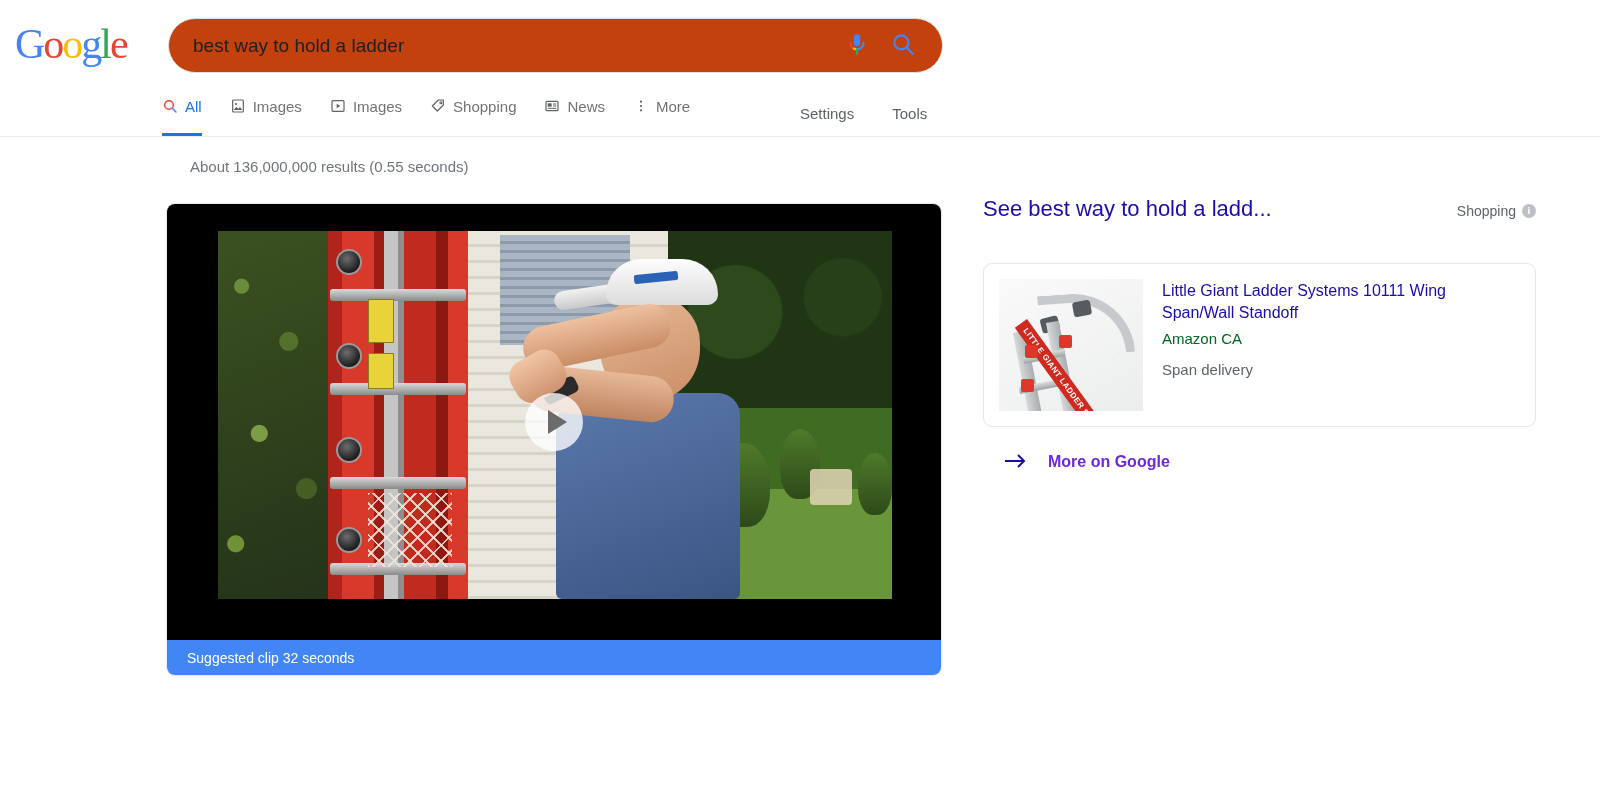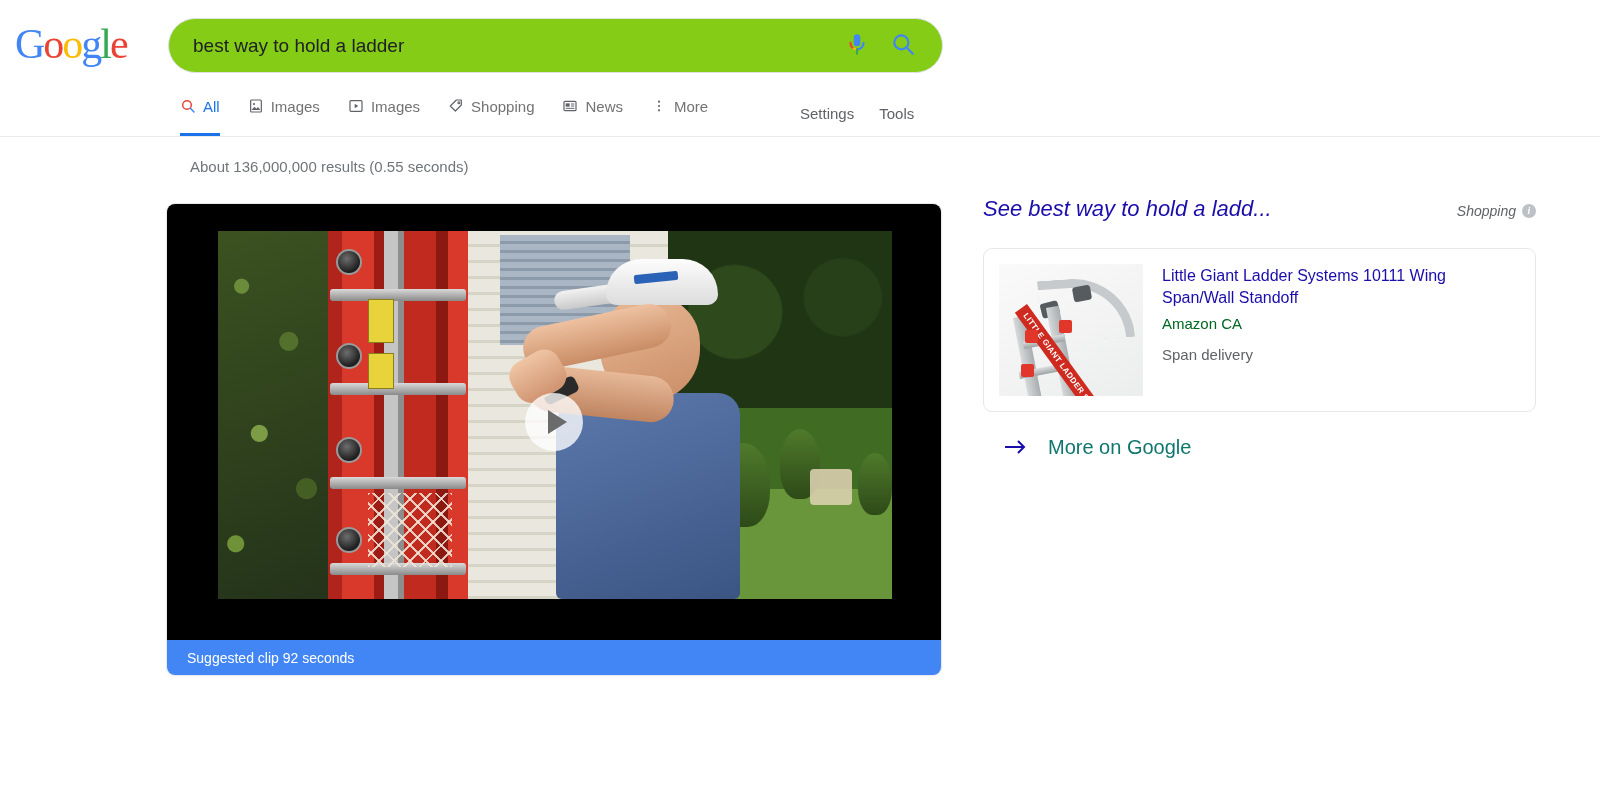--- a/index.html
+++ b/index.html
@@ -34,41 +34,41 @@
   .g2 { color: #4285F4; }
   .l1 { color: #34A853; }
   .e1 { color: #EA4335; }
 
   .searchbox {
     position: absolute;
     left: 168px; top: 18px;
     width: 775px; height: 55px;
     border: 1px solid #dfe1e5;
     border-radius: 28px;
-    background: #84cc16;
+    background: #c2410c;
     display: flex;
     align-items: center;
   }
   .search-input {
     border: none;
     outline: none;
     flex: 1;
     font-size: 19px;
     color: #202124;
     padding: 0 0 0 24px;
     background: transparent;
     font-family: "Liberation Sans", sans-serif;
   }
   .mic-icon { width: 26px; margin-right: 20px; cursor: pointer; }
   .srch-icon { width: 26px; margin-right: 26px; cursor: pointer; }
 
   
   .tabs {
     position: absolute;
-    left: 180px; bottom: 0;
+    left: 162px; bottom: 0;
     display: flex;
     align-items: flex-end;
     height: 46px;
   }
   .tab {
     display: flex;
     align-items: center;
     gap: 7px;
     height: 100%;
     padding: 0 14px 14px 0;
@@ -85,21 +85,21 @@
     position: absolute;
     left: 0; right: 14px; bottom: 0;
     height: 3px;
     background: #1a73e8;
   }
   .tab svg { display: block; }
   .tools-group {
     position: absolute;
     left: 800px; bottom: 14px;
     display: flex;
-    gap: 25px;
+    gap: 38px;
   }
   .tools-group div {
     font-size: 15px;
     color: #5f6368;
     cursor: pointer;
   }
 
   
   .result-stats {
     position: absolute;
@@ -291,22 +291,21 @@
   
   .ad-col {
     position: absolute;
     left: 983px; top: 196px;
     width: 553px;
   }
   .ad-header {
     display: flex;
     align-items: baseline;
     justify-content: space-between;
-    margin-bottom: 26px;
-    font-style: italic;
+    margin-bottom: 41px;
   }
   .ad-title {
     font-size: 22px;
     color: #1a0dab;
     cursor: pointer;
   }
   .ad-sponsored {
     display: flex;
     align-items: center;
     gap: 6px;
@@ -395,21 +394,21 @@
   .ad-delivery { font-size: 15px; color: #5f6368; }
   .more-on-google {
     display: flex;
     align-items: center;
     gap: 20px;
     margin-top: 24px;
     margin-left: 21px;
     cursor: pointer;
   }
   .arrow-ico { color: #1a0dab; font-size: 21px; line-height: 1; }
-  .mog-label { font-size: 20px; color: #0f766e; }
+  .mog-label { font-size: 16px; color: #6d28d9; font-weight: bold; }
 </style>
 </head>
 <body>
 
 <div class="header">
 
   <div class="logo">
     <span class="g1">G</span><span class="o1">o</span><span class="o2">o</span><span class="g2">g</span><span class="l1">l</span><span class="e1">e</span>
   </div>
 
@@ -531,21 +530,21 @@
         </div>
       </div>
 
       <div class="play-btn">
         <div class="play-tri"></div>
       </div>
 
     </div>
 
     <div class="clip-banner">
-      <span>Suggested clip 92 seconds</span>
+      <span>Suggested clip 32 seconds</span>
     </div>
 
   </div>
 </div>
 
 <div class="ad-col">
 
   <div class="ad-header">
     <div class="ad-title">See best way to hold a ladd...</div>
     <div class="ad-sponsored">

